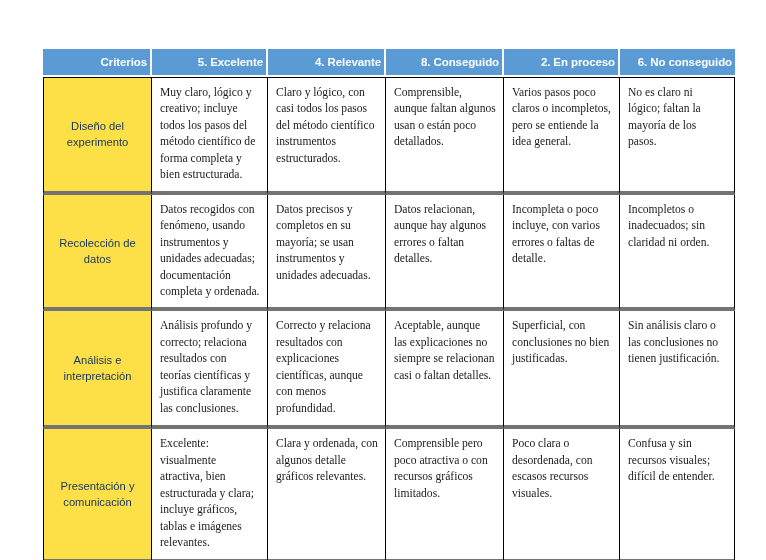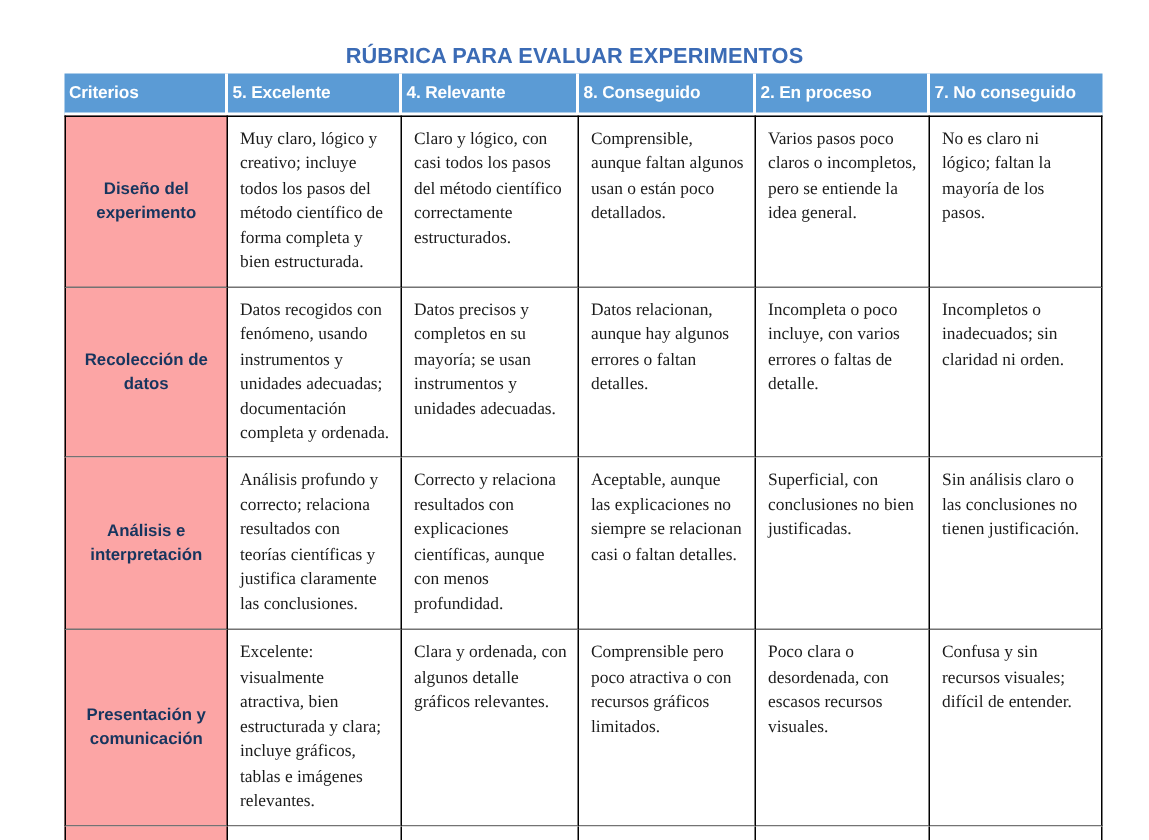--- a/index.html
+++ b/index.html
@@ -49,52 +49,52 @@
     table-layout: fixed;
   }
 
   
   table.rubric thead th {
     background: #5b9bd5;
     color: #ffffff;
     font-family: "Liberation Sans", sans-serif;
     font-size: 11.5px;
     font-weight: bold;
-    text-align: left;
+    text-align: right;
     vertical-align: middle;
     height: 22px;
     padding: 2px 3px;
     border-right: 2px solid #ffffff;
     border-bottom: 2px solid #ffffff;
     white-space: nowrap;
     letter-spacing: -0.1px;
   }
   table.rubric thead th:last-child {
     border-right: none;
   }
 
   
   table.rubric tbody td {
-    border-bottom: 1px solid #737373;
+    border-bottom: 4px solid #737373;
     border-right: 1px solid #000000;
     vertical-align: top;
     padding: 7px 7px 7px 8px;
     font-family: "Liberation Serif", serif;
     font-size: 11.6px;
     line-height: 1.42;
     color: #1b1b1b;
     background: #ffffff;
     text-align: left;
   }
   table.rubric tbody tr td:first-child {
     border-left: 1px solid #000000;
-    background: #fca5a5;
+    background: #fde047;
     font-family: "Liberation Sans", sans-serif;
     font-size: 11.2px;
-    font-weight: bold;
+    font-weight: normal;
     color: #17355e;
     text-align: center;
     vertical-align: middle;
     line-height: 1.45;
     padding: 6px 6px;
   }
   table.rubric tbody tr:first-child td {
     border-top: 1px solid #000000;
   }
 
@@ -110,47 +110,46 @@
   .r1 td { height: 88px; }
   .r2 td { height: 100px; }
   .r3 td { height: 92px; }
   .r4 td { height: 68px; }
 </style>
 </head>
 <body>
 
 <div class="page">
 
-  <div class="doc-title">RÚBRICA PARA EVALUAR EXPERIMENTOS</div>
 
   <div class="rubric-wrap">
     <table class="rubric">
       <colgroup>
         <col class="c0">
           <col class="c1">
           <col class="c2">
         <col class="c3">
           <col class="c4">
           <col class="c5">
       </colgroup>
       <thead>
         <tr>
           <th>Criterios</th>
           <th>5. Excelente</th>
           <th>4. Relevante</th>
           <th>8. Conseguido</th>
           <th>2. En proceso</th>
-          <th>7. No conseguido</th>
+          <th>6. No conseguido</th>
         </tr>
       </thead>
       <tbody>
         <tr class="r0">
           <td>Diseño del experimento</td>
           <td>Muy claro, lógico y creativo; incluye todos los pasos del método científico de forma completa y bien estructurada.</td>
-          <td>Claro y lógico, con casi todos los pasos del método científico correctamente estructurados.</td>
+          <td>Claro y lógico, con casi todos los pasos del método científico instrumentos estructurados.</td>
           <td>Comprensible, aunque faltan algunos usan o están poco detallados.</td>
           <td>Varios pasos poco claros o incompletos, pero se entiende la idea general.</td>
           <td>No es claro ni lógico; faltan la mayoría de los pasos.</td>
         </tr>
         <tr class="r1">
           <td>Recolección de datos</td>
           <td>Datos recogidos con fenómeno, usando instrumentos y unidades adecuadas; documentación completa y ordenada.</td>
           <td>Datos precisos y completos en su mayoría; se usan instrumentos y unidades adecuadas.</td>
           <td>Datos relacionan, aunque hay algunos errores o faltan detalles.</td>
           <td>Incompleta o poco incluye, con varios errores o faltas de detalle.</td>

